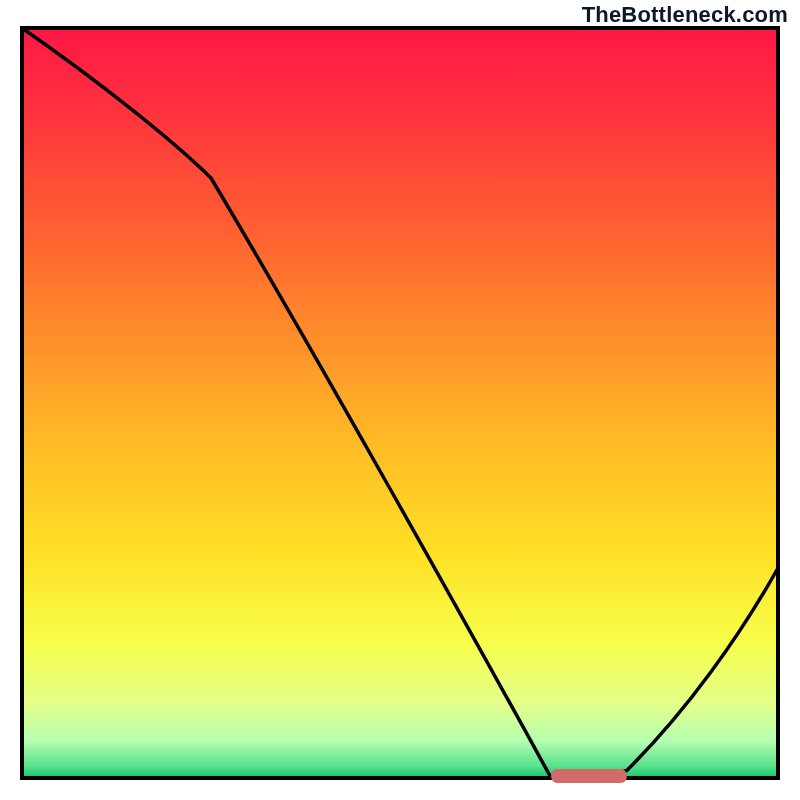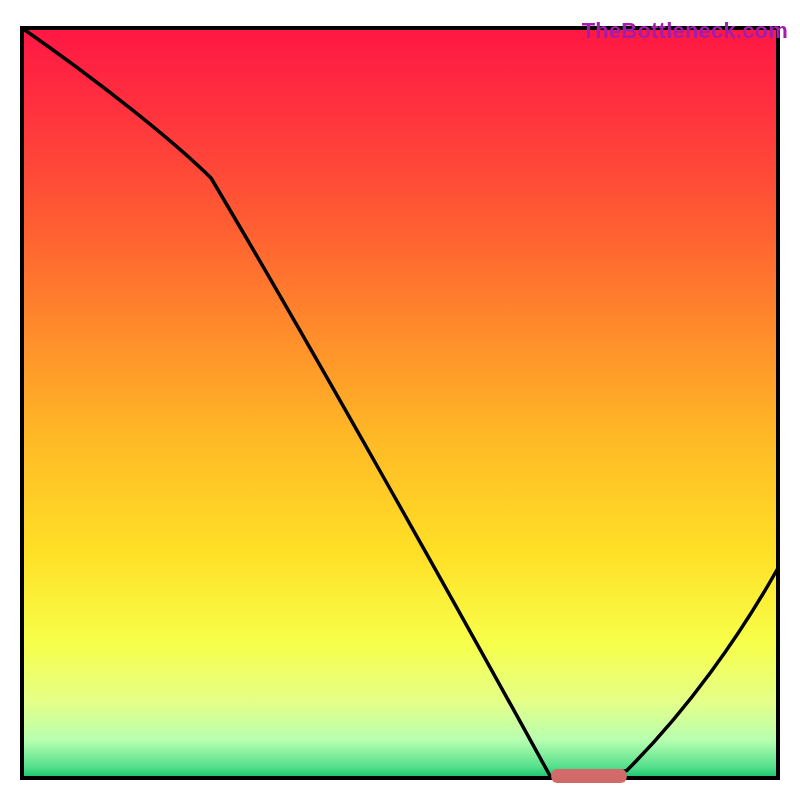--- a/index.html
+++ b/index.html
@@ -10,26 +10,26 @@
     background: #ffffff;
     overflow: hidden;
   }
   .frame {
     position: relative;
     width: 800px;
     height: 800px;
   }
   .attribution {
     position: absolute;
-    top: 18px;
+    top: 2px;
     right: 12px;
     font-family: Arial, Helvetica, sans-serif;
     font-size: 22px;
     font-weight: 600;
-    color: #a21caf;
+    color: #0f172a;
     letter-spacing: 0.2px;
   }
   svg {
     display: block;
   }
 </style>
 </head>
 <body>
 
 <div class="frame">

